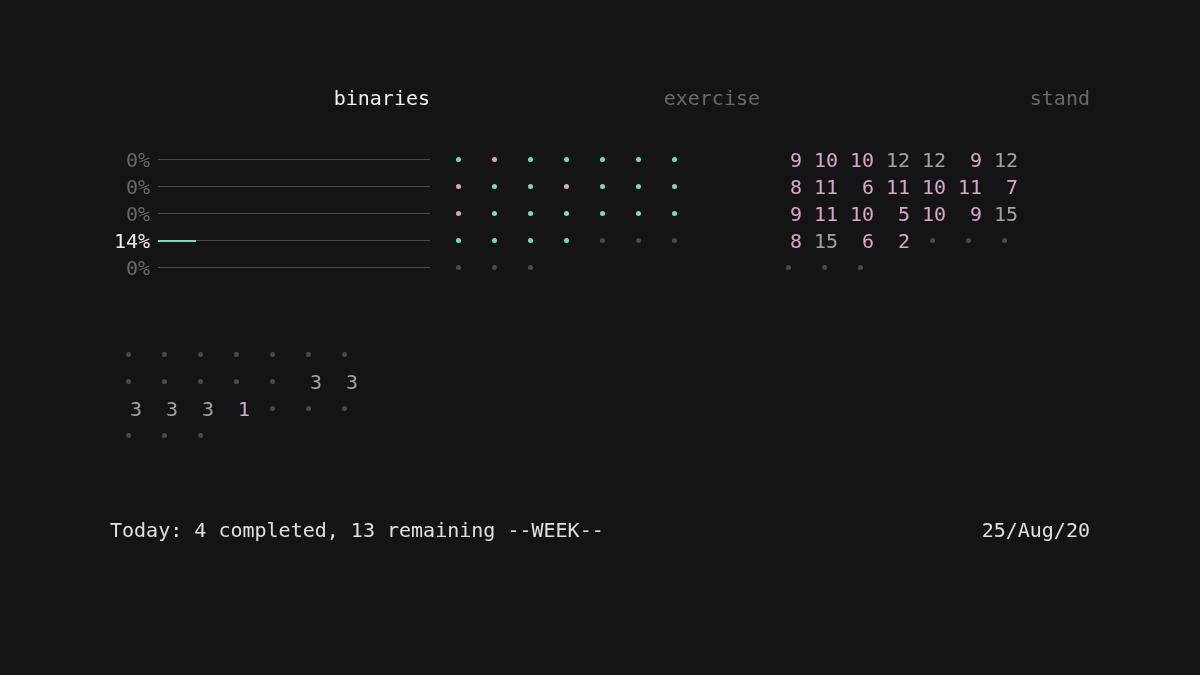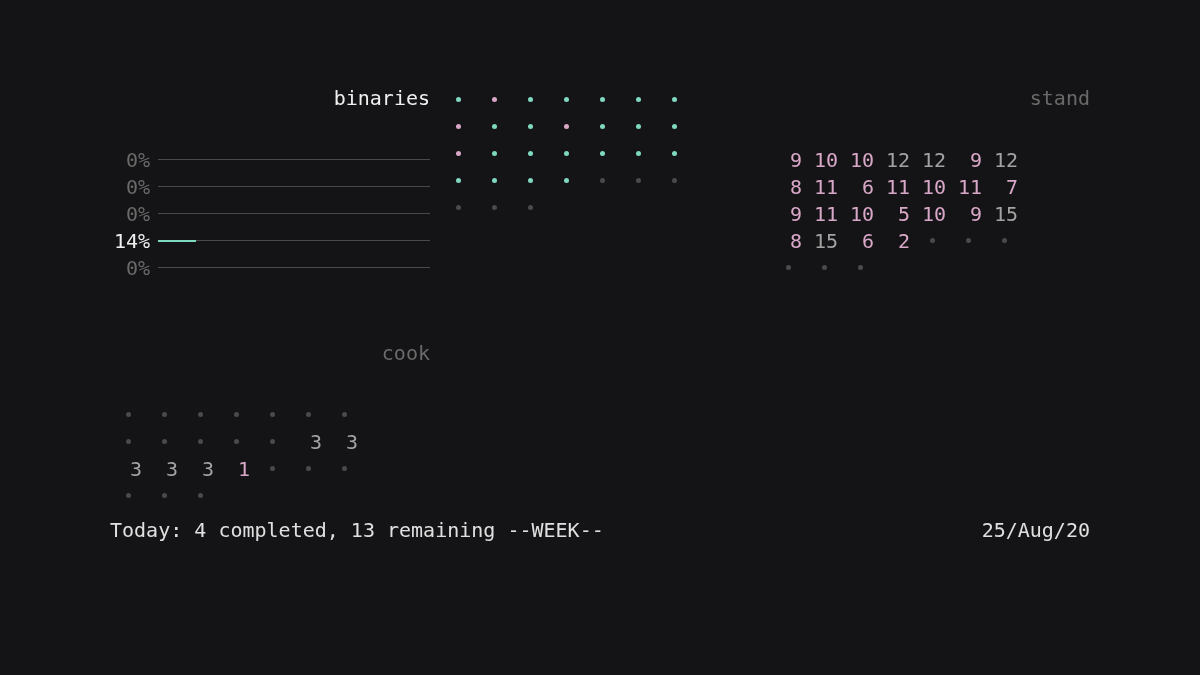--- a/index.html
+++ b/index.html
@@ -130,20 +130,21 @@
           <div class="bin-row">
             <div class="bin-pct">0%</div>
             <div class="bin-bar">
               <div class="bin-bar-fill" style="width: 0%;"></div>
             </div>
           </div>
         </div>
     </div>
 
     <div>
+      <div class="section-title title-muted">exercise</div>
       <div class="dotgrid" id="exercise-grid">
           <div class="dot bg-teal"></div>
           <div class="dot bg-pink"></div>
           <div class="dot bg-teal"></div>
           <div class="dot bg-teal"></div>
           <div class="dot bg-teal"></div>
           <div class="dot bg-teal"></div>
           <div class="dot bg-teal"></div>
           <div class="dot bg-pink"></div>
           <div class="dot bg-teal"></div>
@@ -203,21 +204,20 @@
           <div class="dot bg-mute"></div>
           <div class="dot bg-mute"></div>
           <div class="dot bg-mute"></div>
           <div class="dot bg-mute"></div>
           <div class="dot bg-mute"></div>
           <div class="dot bg-mute"></div>
         </div>
     </div>
 
     <div>
-      <div class="section-title title-muted">cook</div>
       <div class="dotgrid compact5" id="cook-grid">
           <div class="dot bg-mute"></div>
           <div class="dot bg-mute"></div>
           <div class="dot bg-mute"></div>
           <div class="dot bg-mute"></div>
           <div class="dot bg-mute"></div>
           <div class="dot bg-mute"></div>
           <div class="dot bg-mute"></div>
           <div class="dot bg-mute"></div>
           <div class="dot bg-mute"></div>

